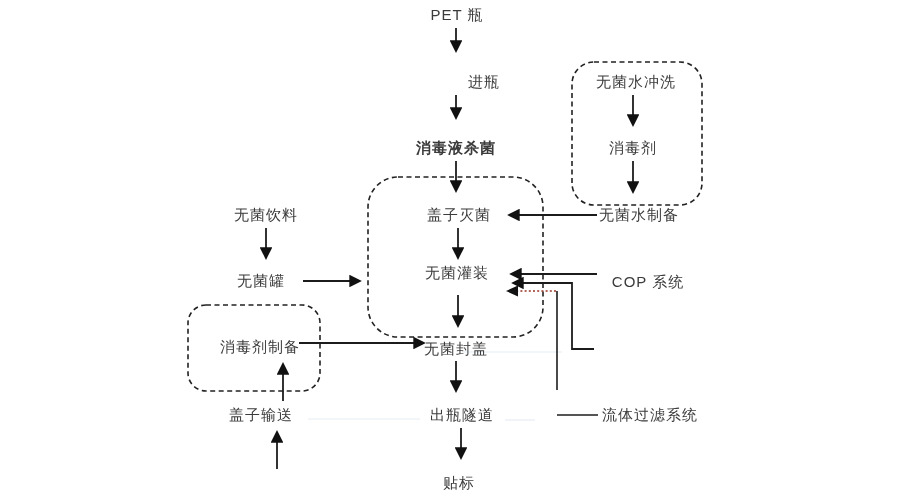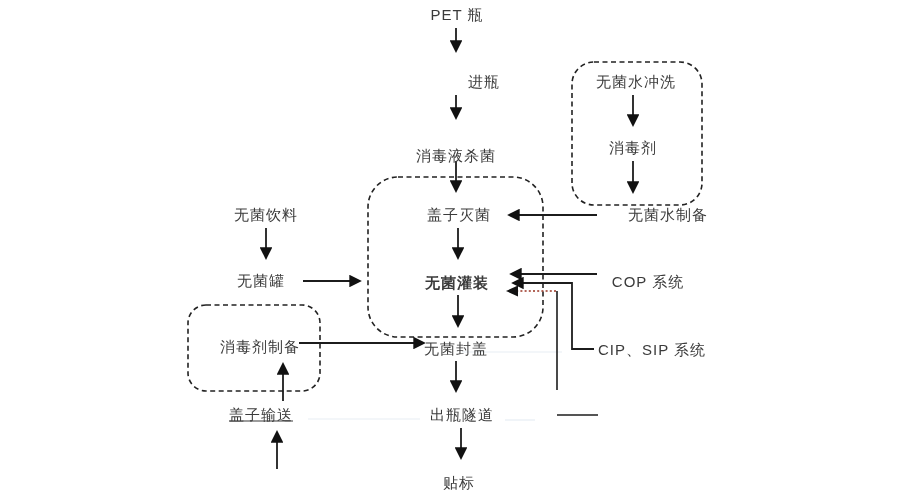--- a/index.html
+++ b/index.html
@@ -81,32 +81,32 @@
     <g>
       <line class="reddot" x1="556" y1="291" x2="518" y2="291"></line>
       <polygon points="506,291 518,285.5 518,296.5" fill="#111111"></polygon>
       <line class="leader" x1="557" y1="291" x2="557" y2="390"></line>
       <line class="leader" x1="557" y1="415" x2="598" y2="415"></line>
     </g>
   </svg>
 
   <span class="lbl" style="left:457px; top:15px;">PET 瓶</span>
   <span class="lbl" style="left:456px; top:82px;margin-left:28px;">进瓶</span>
-  <span class="lbl" style="left:456px; top:156px;">消毒液杀菌</span>
+  <span class="lbl" style="left:456px; top:148px;font-weight:bold;">消毒液杀菌</span>
   <span class="lbl" style="left:459px; top:215px;">盖子灭菌</span>
-  <span class="lbl" style="left:457px; top:283px;font-weight:bold;">无菌灌装</span>
+  <span class="lbl" style="left:457px; top:273px;">无菌灌装</span>
   <span class="lbl" style="left:456px; top:349px;">无菌封盖</span>
   <span class="lbl" style="left:462px; top:415px;">出瓶隧道</span>
   <span class="lbl" style="left:459px; top:483px;">贴标</span>
 
   <span class="lbl" style="left:266px; top:215px;">无菌饮料</span>
   <span class="lbl" style="left:261px; top:281px;">无菌罐</span>
   <span class="lbl" style="left:260px; top:347px;">消毒剂制备</span>
-  <span class="lbl" style="left:261px; top:415px;text-decoration:underline;">盖子输送</span>
+  <span class="lbl" style="left:261px; top:415px;">盖子输送</span>
   <span class="lbl" style="left:262px; top:483px;margin-top:36px;">盖子</span>
 
   <span class="lbl" style="left:636px; top:82px;">无菌水冲洗</span>
   <span class="lbl" style="left:633px; top:148px;">消毒剂</span>
-  <span class="lbl" style="left:668px; top:215px;">无菌水制备</span>
+  <span class="lbl" style="left:639px; top:215px;">无菌水制备</span>
   <span class="lbl" style="left:610px; top:282px;margin-left:38px;">COP 系统</span>
-  <span class="lbl" style="left:652px; top:350px;">CIP、SIP 系统</span>
+  <span class="lbl" style="left:650px; top:415px;">流体过滤系统</span>
 
 </div>
 
 </body></html>

